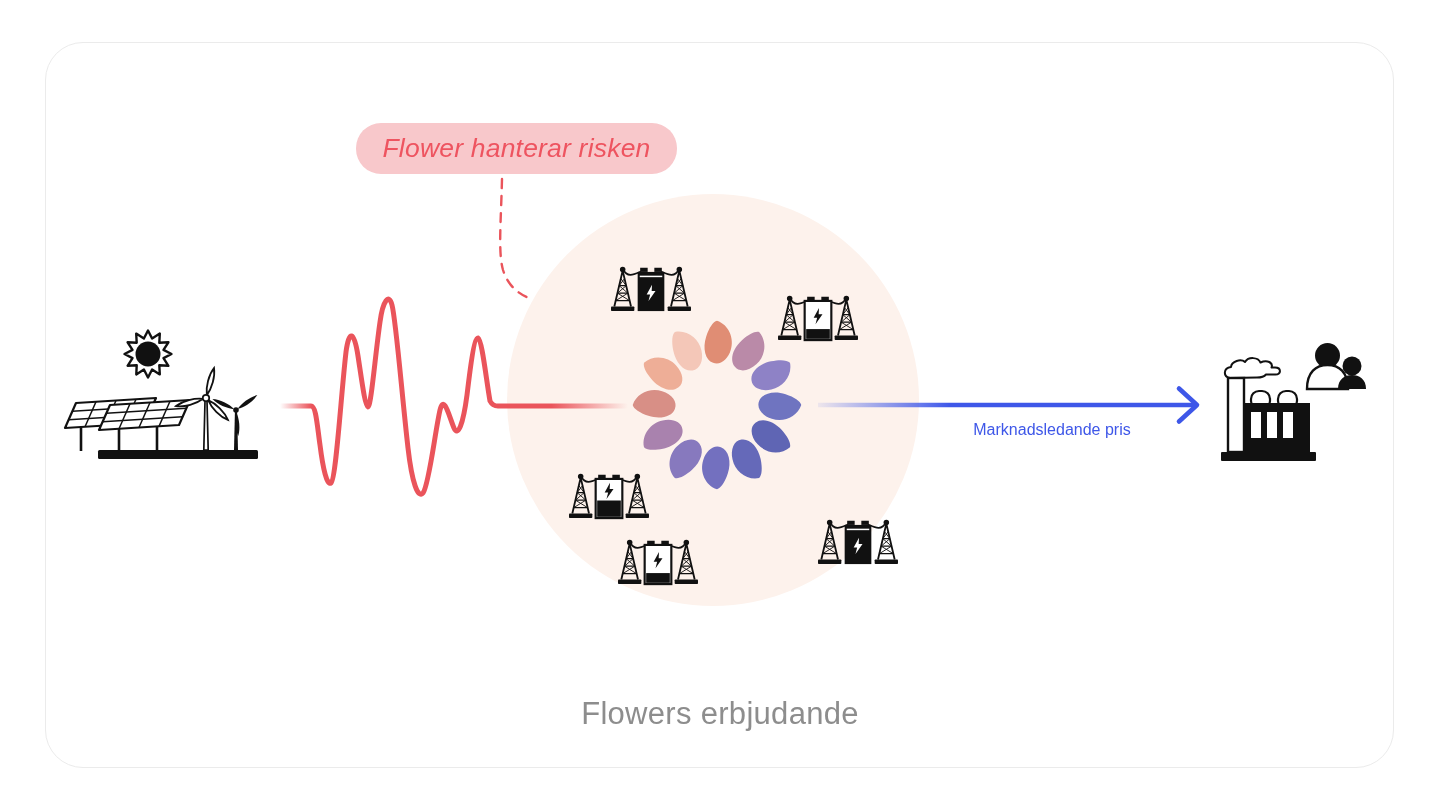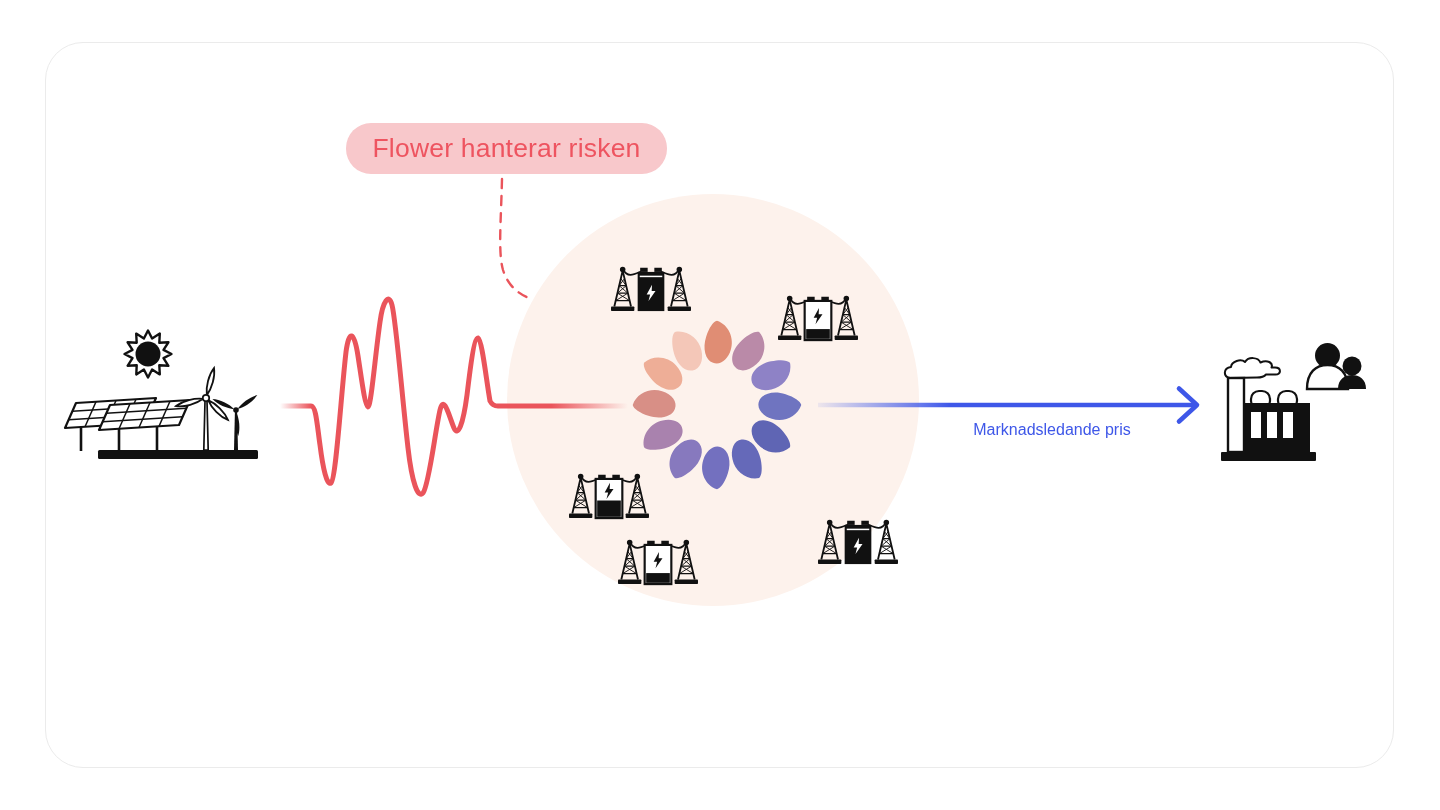--- a/index.html
+++ b/index.html
@@ -7,24 +7,24 @@
     --callout-bg:#f8c8cb; --callout-text:#ee5460; --title-gray:#8d8d8d;
     --ink:#111111; --card-border:#ebebeb;
   }
   *{margin:0;padding:0;box-sizing:border-box}
   html,body{background:#ffffff;font-family:"Liberation Sans",sans-serif;}
   #stage{position:relative;width:1440px;height:810px;overflow:hidden;background:#fff;}
   .card{position:absolute;left:45px;top:42px;width:1349px;height:726px;
         border:1.5px solid var(--card-border);border-radius:38px;background:#fff;}
   .offer-circle{position:absolute;left:507px;top:194px;width:412px;height:412px;
         border-radius:50%;background:var(--circle-bg);}
-  .callout{position:absolute;left:346px;top:123px;width:321px;height:51px;
+  .callout{position:absolute;left:356px;top:123px;width:321px;height:51px;
         background:var(--callout-bg);color:var(--callout-text);border-radius:25px;
         display:flex;align-items:center;justify-content:center;
-        font-size:26.5px;font-weight:500;letter-spacing:.2px;}
+        font-size:26.5px;font-weight:500;letter-spacing:.2px;font-style:italic;}
   .overlay{position:absolute;left:0;top:0;}
   .abs{position:absolute;}
   .station{position:absolute;width:84px;height:60px;}
   .station svg{display:block;}
   .arrow-text{position:absolute;left:930px;top:419px;width:244px;text-align:center;
         color:var(--offer-blue);font-size:16px;line-height:22px;font-weight:400;}
   .diagram-title{position:absolute;left:0;top:696px;width:1440px;text-align:center;
         color:var(--title-gray);font-size:31px;font-weight:400;letter-spacing:.3px;}
 </style>
 </head>
@@ -154,20 +154,21 @@
       <path d="M89 53 C89 36 98 29 109.5 29 C121 29 130 36 130 53 Z" fill="#fff" style="stroke:var(--ink)" stroke-width="2.4"></path>
       <circle cx="134" cy="30" r="9.5" style="fill:var(--ink)"></circle>
       <path d="M120 53 C120 43 127 39 134 39 C141 39 148 43 148 53 Z" style="fill:var(--ink)"></path>
     </g>
   </svg>
 
   <div class="arrow-text">
     <div>Marknadsledande pris</div>
   </div>
 
+  <div class="diagram-title">Flowers erbjudande</div>
 
 <div class="station" style="left: 609px; top: 254px;">
       <svg viewBox="0 0 100 72" width="84" height="60">
     <circle cx="16" cy="18.5" r="3.3" fill="#111111"></circle>
     <path d="M16 20 L6 63 M16 20 L26 63" stroke="#111111" stroke-width="2.2" fill="none"></path>
     <path d="M7.699999999999999 56 H24.3 M9.8 47 H22.2 M11.8 38 H20.2" stroke="#111111" stroke-width="1.4" fill="none"></path>
     <path d="M9.8 47 L24.3 56 M22.2 47 L7.699999999999999 56 M11.8 38 L22.2 47 M20.2 38 L9.8 47 M13.4 29 L20.2 38 M18.6 29 L11.8 38" stroke="#111111" stroke-width="1.1" fill="none"></path>
     <rect x="2" y="63" width="28" height="5.5" rx="1" fill="#111111"></rect>
     <circle cx="84" cy="18.5" r="3.3" fill="#111111"></circle>
     <path d="M84 20 L74 63 M84 20 L94 63" stroke="#111111" stroke-width="2.2" fill="none"></path>

